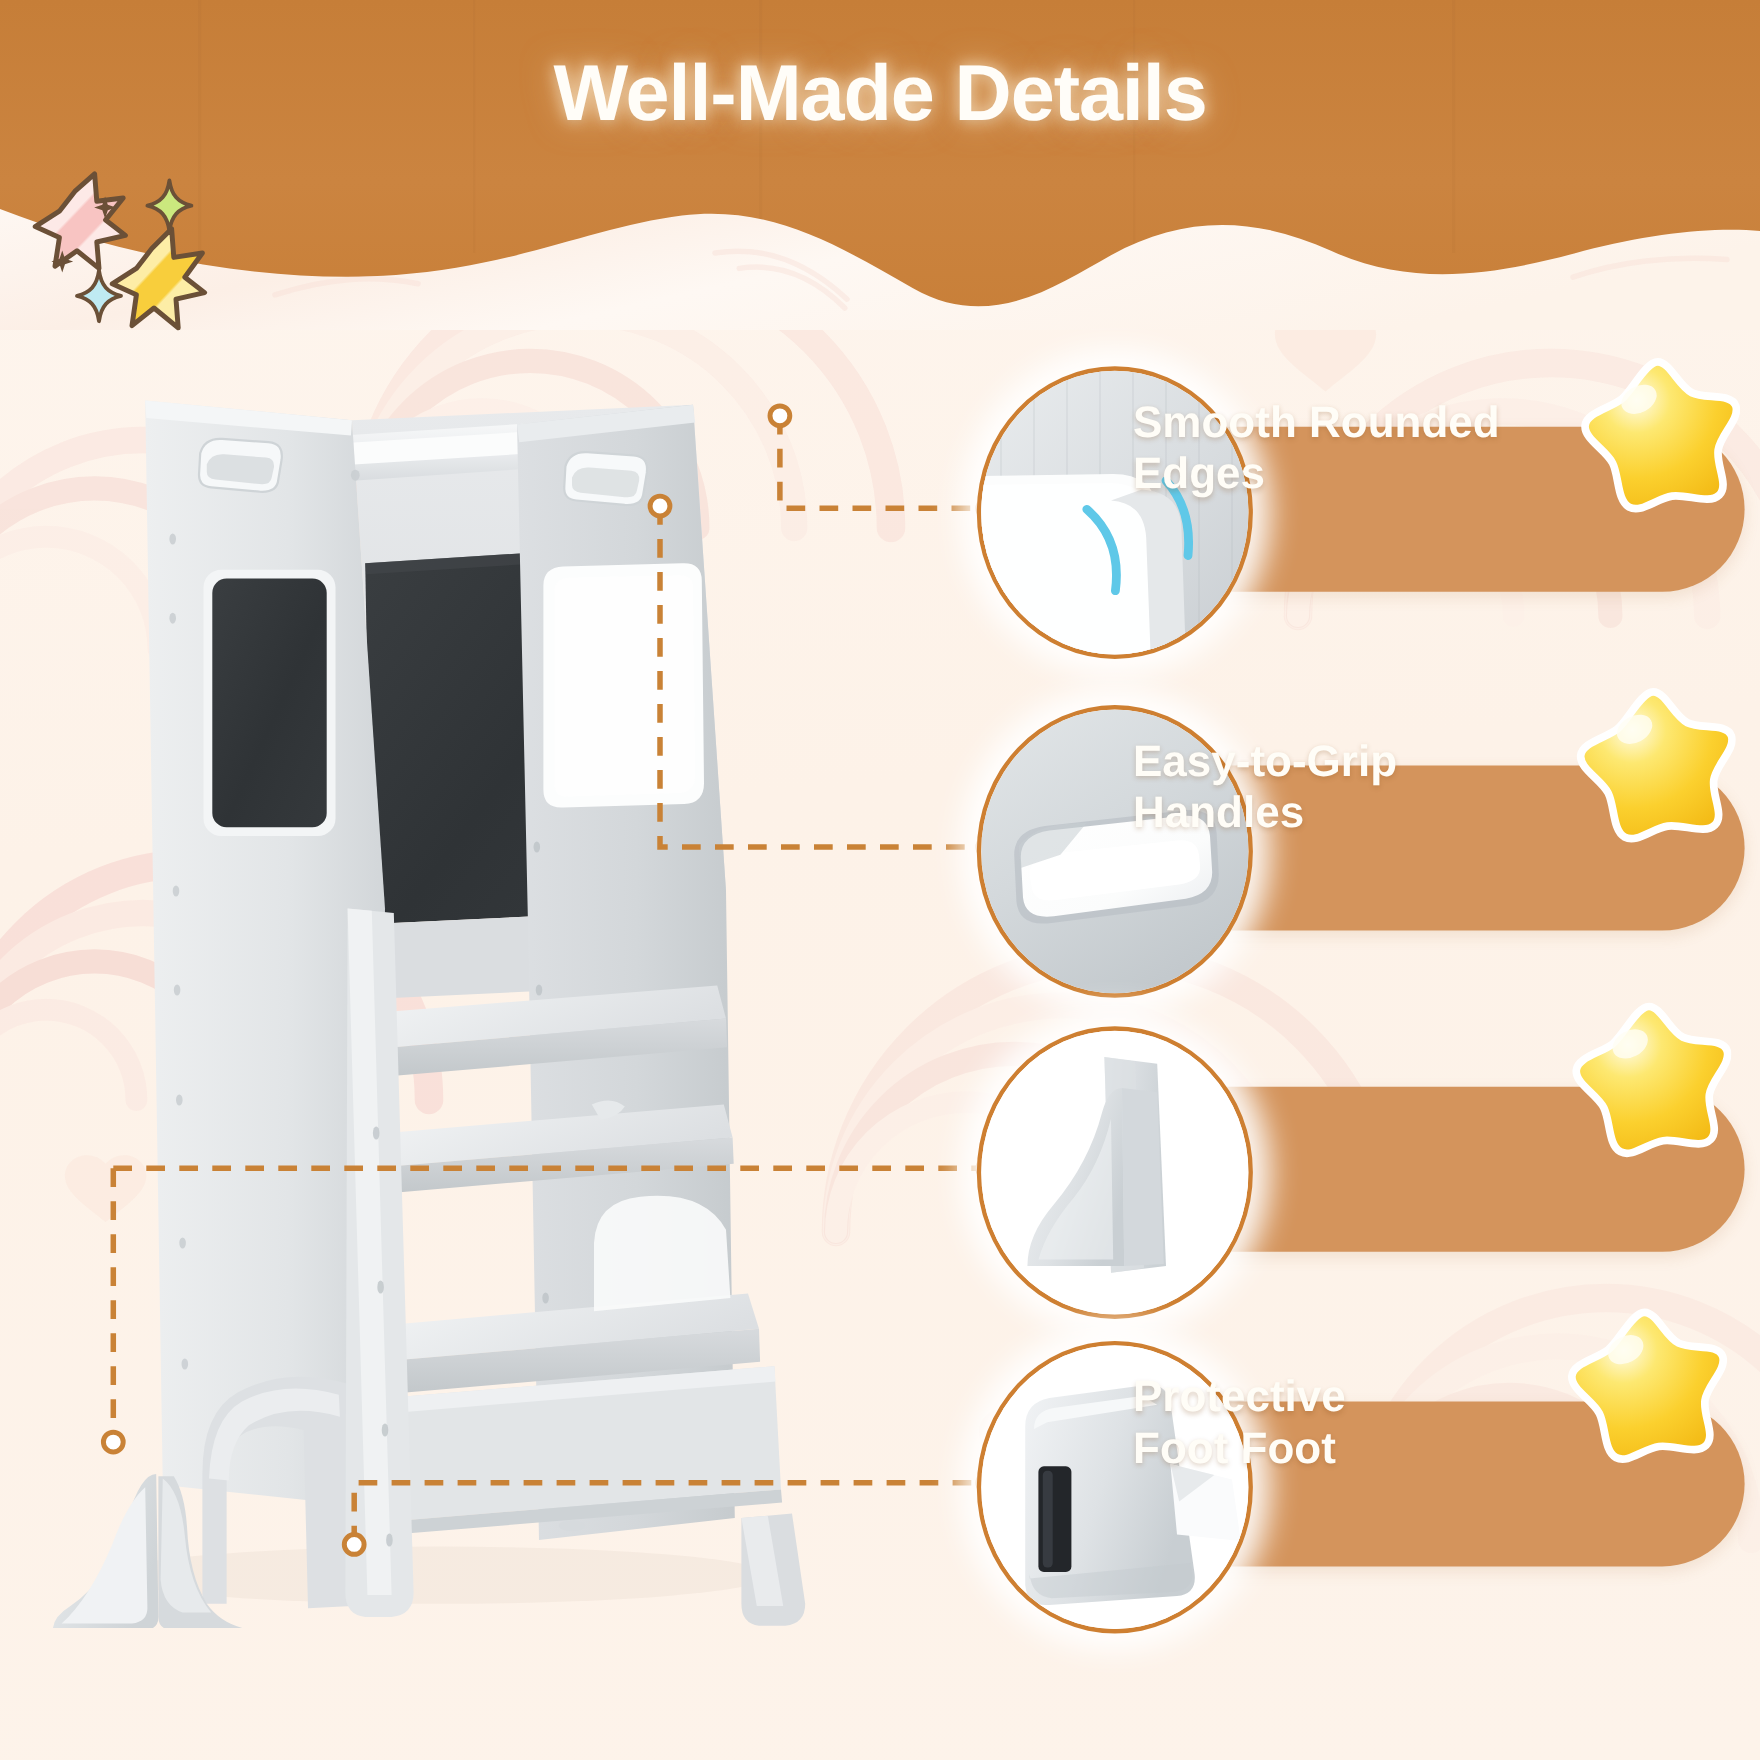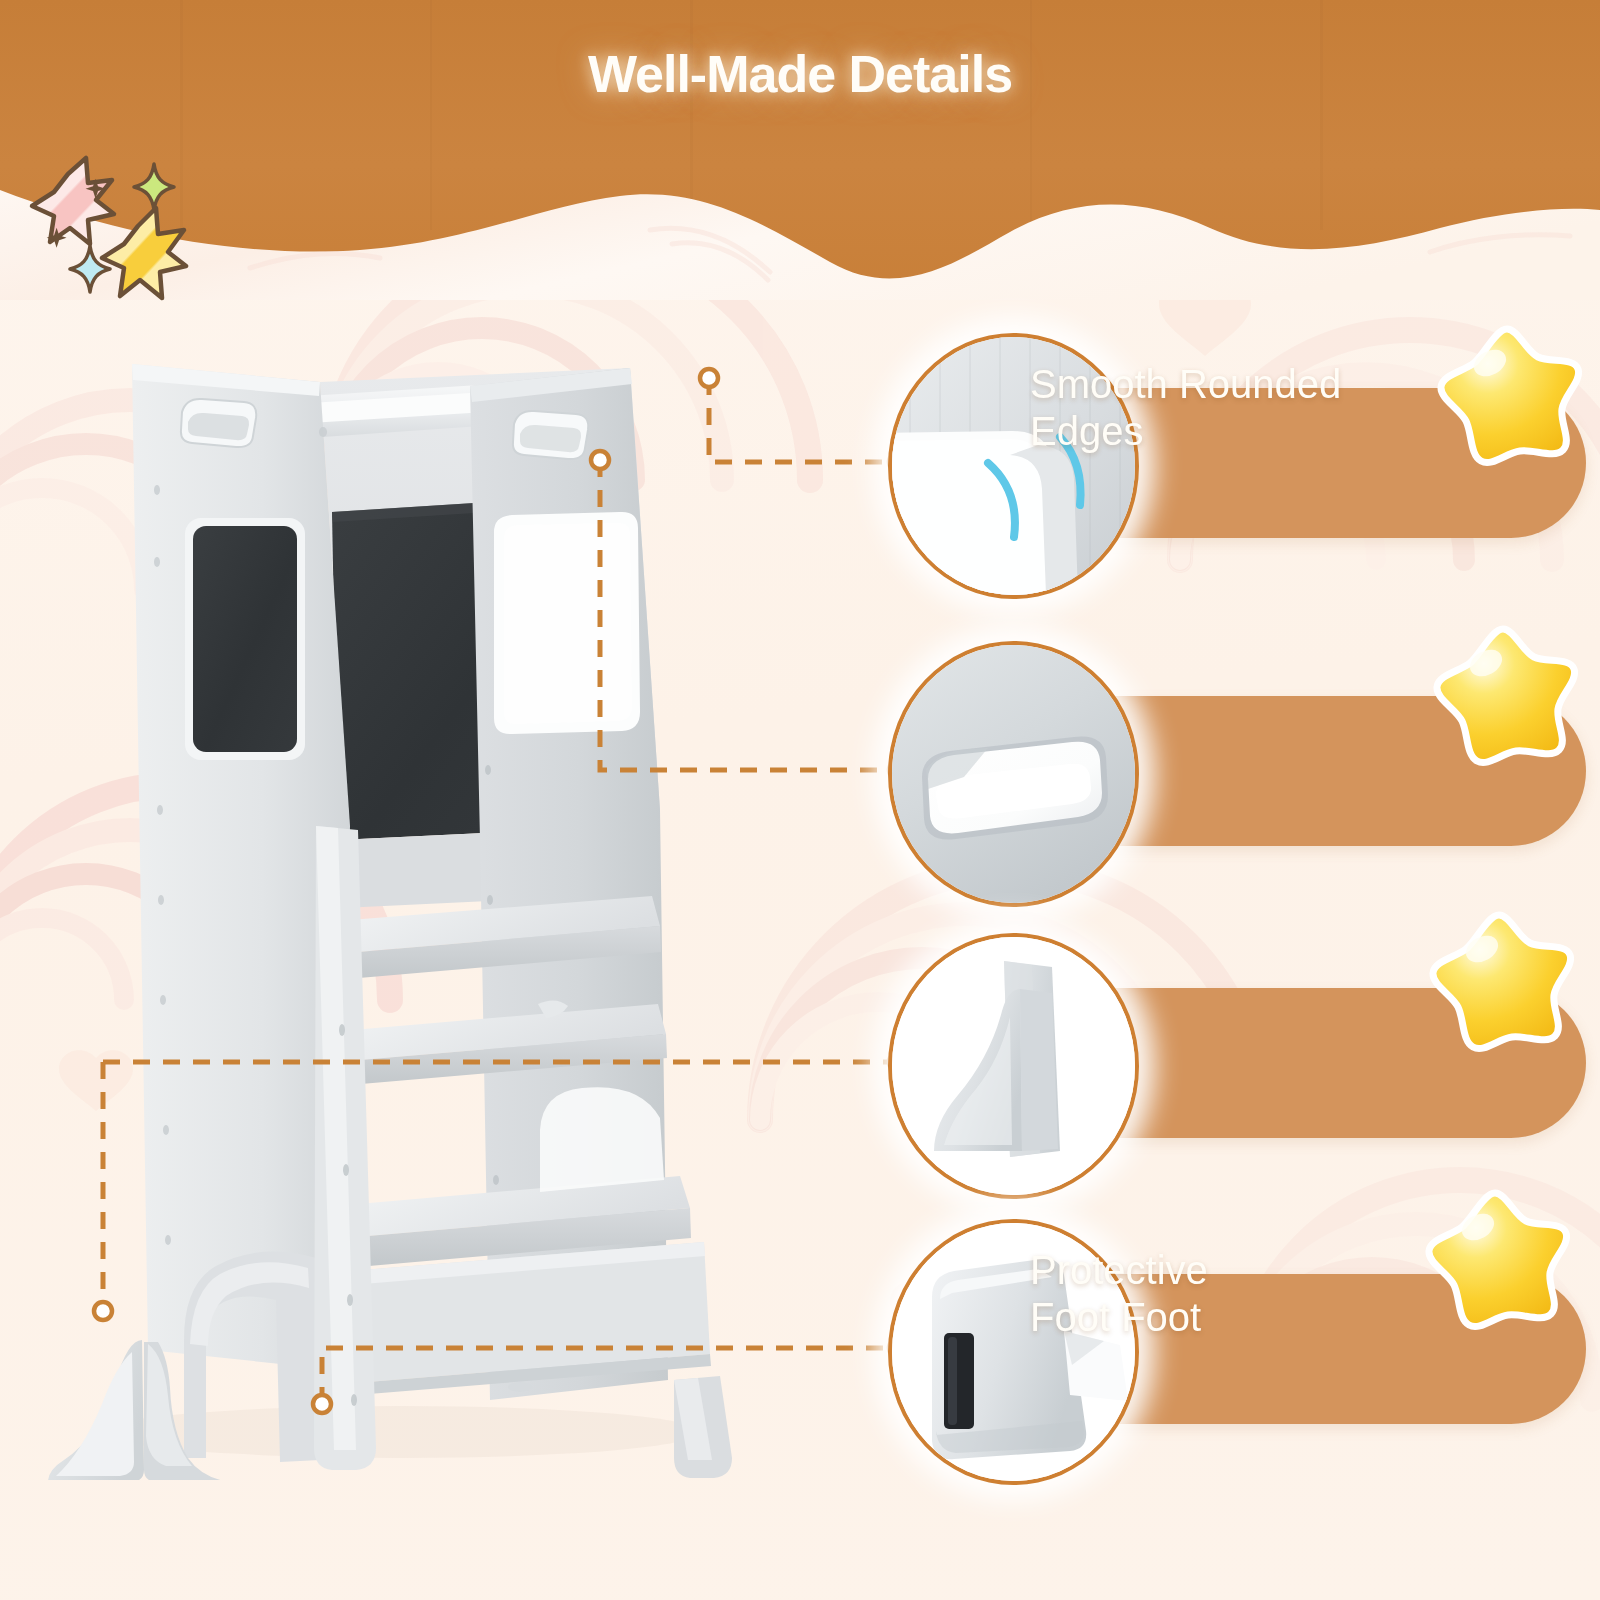--- a/index.html
+++ b/index.html
@@ -14,21 +14,21 @@
 
   
   .bg-base{position:absolute;inset:0;background:linear-gradient(175deg,#FEF6EF 0%,#FDF2E8 45%,#FDF3EA 100%);}
   .bg-svg{position:absolute;inset:0;width:1600px;height:1600px;}
   .header-svg{position:absolute;top:0;left:0;width:1600px;height:300px;}
 
   
   .title{
     position:absolute;top:44px;left:0;width:1600px;
     text-align:center;
-    font-size:52px;font-weight:bold;letter-spacing:-1px;
+    font-size:72px;font-weight:bold;letter-spacing:-1px;
     color:#FFFDF8;
     text-shadow:0 0 14px rgba(255,240,215,.75),0 0 30px rgba(255,235,200,.5),0 3px 5px rgba(150,90,30,.20);
     user-select:none;
   }
 
   
   .product{position:absolute;left:20px;top:340px;width:760px;height:1140px;}
   .product svg{width:100%;height:100%;display:block;}
 
   
@@ -37,21 +37,21 @@
   
   .card{position:absolute;width:710px;height:258px;}
   .card .pill{
     position:absolute;left:118px;top:55px;width:588px;height:150px;
     background:#D4945C;border-radius:12px 75px 75px 12px;
     box-shadow:0 5px 14px rgba(170,110,60,.14);
   }
   .card .pill-label{
     position:absolute;left:150px;top:0;width:430px;height:150px;
     display:flex;flex-direction:column;justify-content:center;
-    color:#FFFDF7;font-size:40px;font-weight:normal;line-height:1.18;
+    color:#FFFDF7;font-size:40px;font-weight:bold;line-height:1.18;
     text-shadow:0 2px 5px rgba(130,75,25,.25);
     white-space:pre-line;
   }
   .card .bubble{
     position:absolute;left:8px;top:0;width:243px;height:258px;
     border-radius:50%;
     background:#FFFFFF;
     border:4px solid #CE7F31;
     box-shadow:0 0 26px 16px rgba(255,255,255,.92);
     overflow:hidden;
@@ -459,20 +459,22 @@
           </linearGradient>
         </defs>
         <rect width="243" height="258" fill="url(#cb2)"></rect>
 
         <path d="M30 132 Q30 110 58 106 L182 92 Q212 88 214 112 L216 150 Q216 174 190 178 L64 194 Q34 198 32 174 Z" fill="#B9BFC4" opacity="0.65"></path>
         <path d="M36 134 Q36 114 62 110 L180 97 Q206 94 208 115 L210 148 Q210 168 186 172 L66 188 Q40 191 38 171 Z" fill="url(#hole2)"></path>
         <path d="M44 150 Q44 134 66 131 L178 119 Q196 117 198 132 L199 142 Q200 156 180 159 L70 173 Q48 176 46 162 Z" fill="#FFFFFF"></path>
         <path d="M34 124 Q48 106 78 104 L96 103 L72 132 Q48 140 36 144 Z" fill="#C7CDD1" opacity="0.55"></path>
       </svg>
     </div>
+    <div class="pill-label">Easy-to-Grip
+Handles</div>
   </div>
 
   <div class="card" style="left:880px;top:933px;">
     <div class="pill"></div>
     <div class="star" style="left:544px;top:-26px;">
       <svg viewBox="0 0 150 146">
         <defs>
           <radialGradient id="starG3" cx="0.34" cy="0.26" r="0.86">
             <stop offset="0%" stop-color="#FFFCEA"></stop>
             <stop offset="26%" stop-color="#FDE871"></stop>

